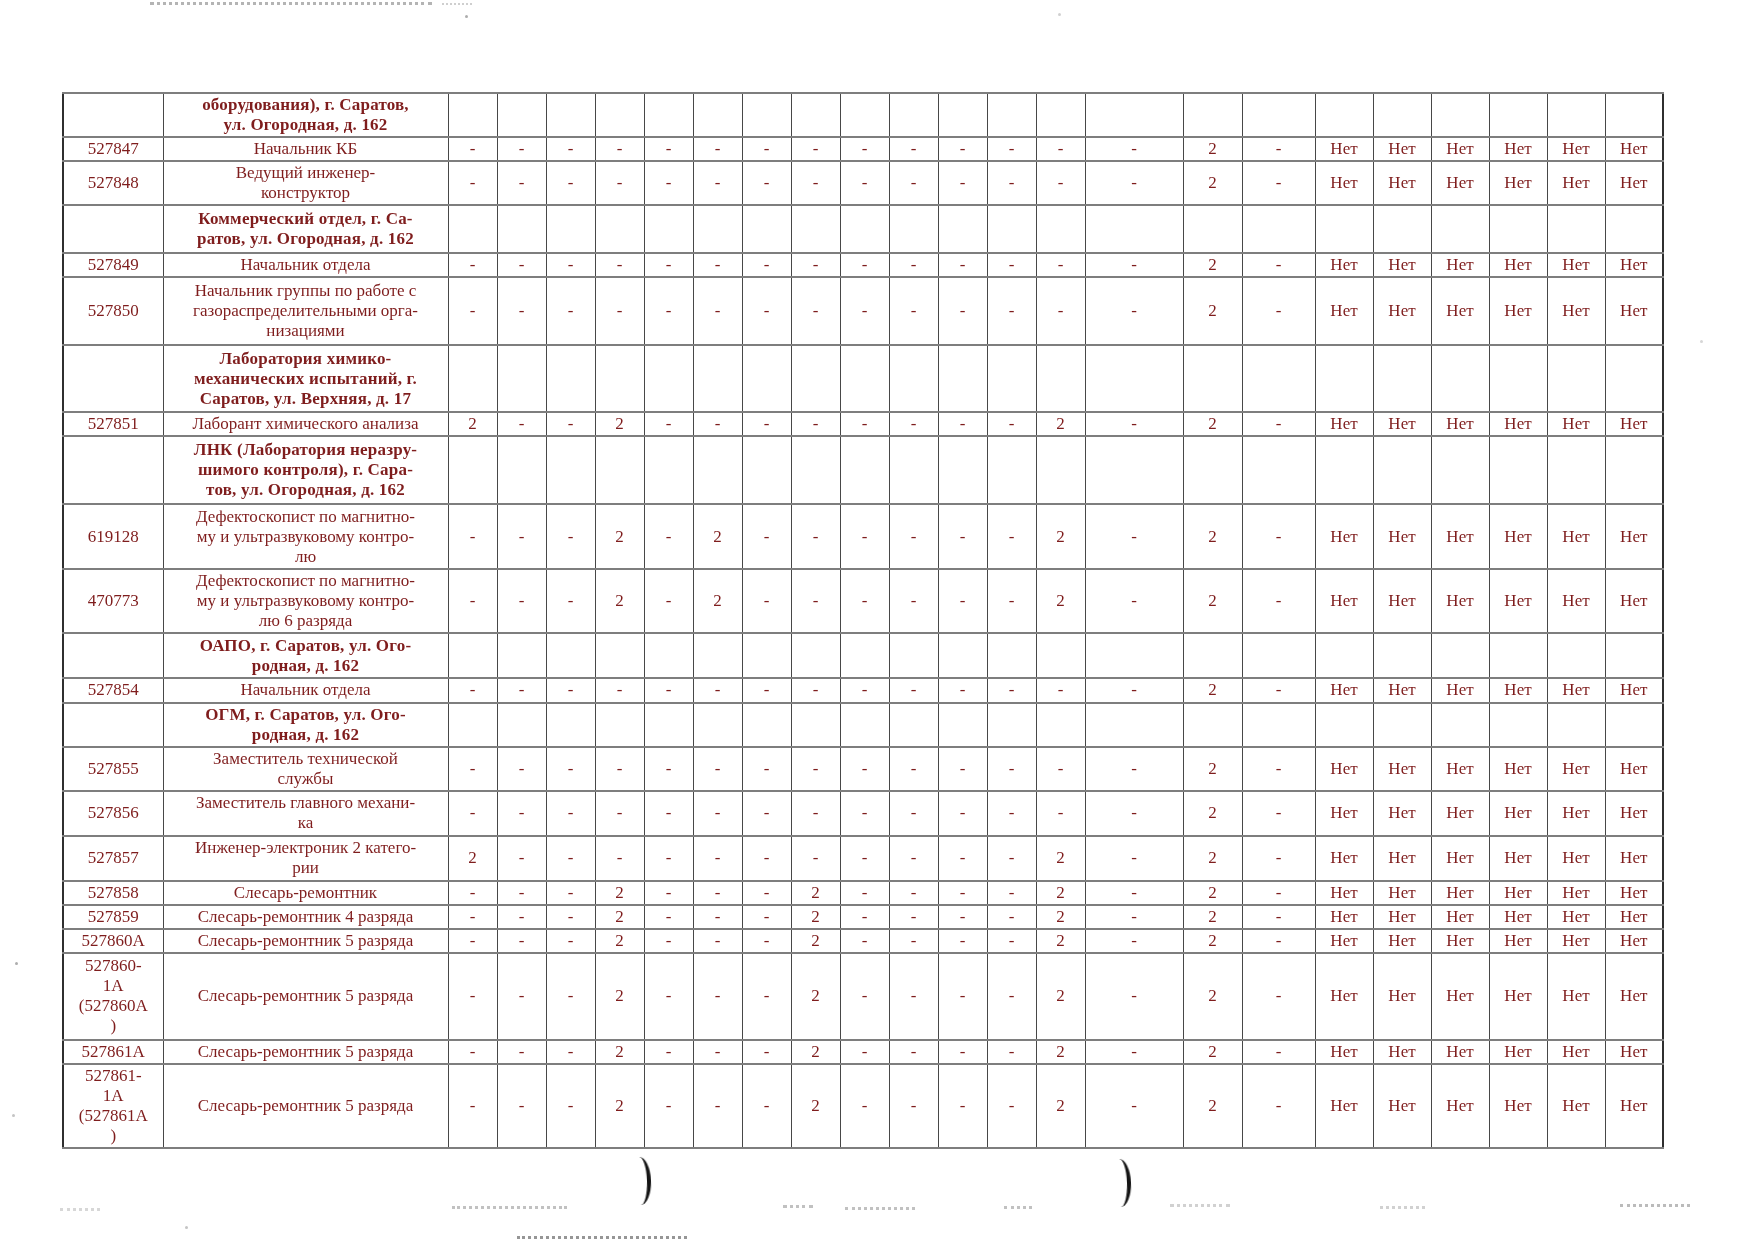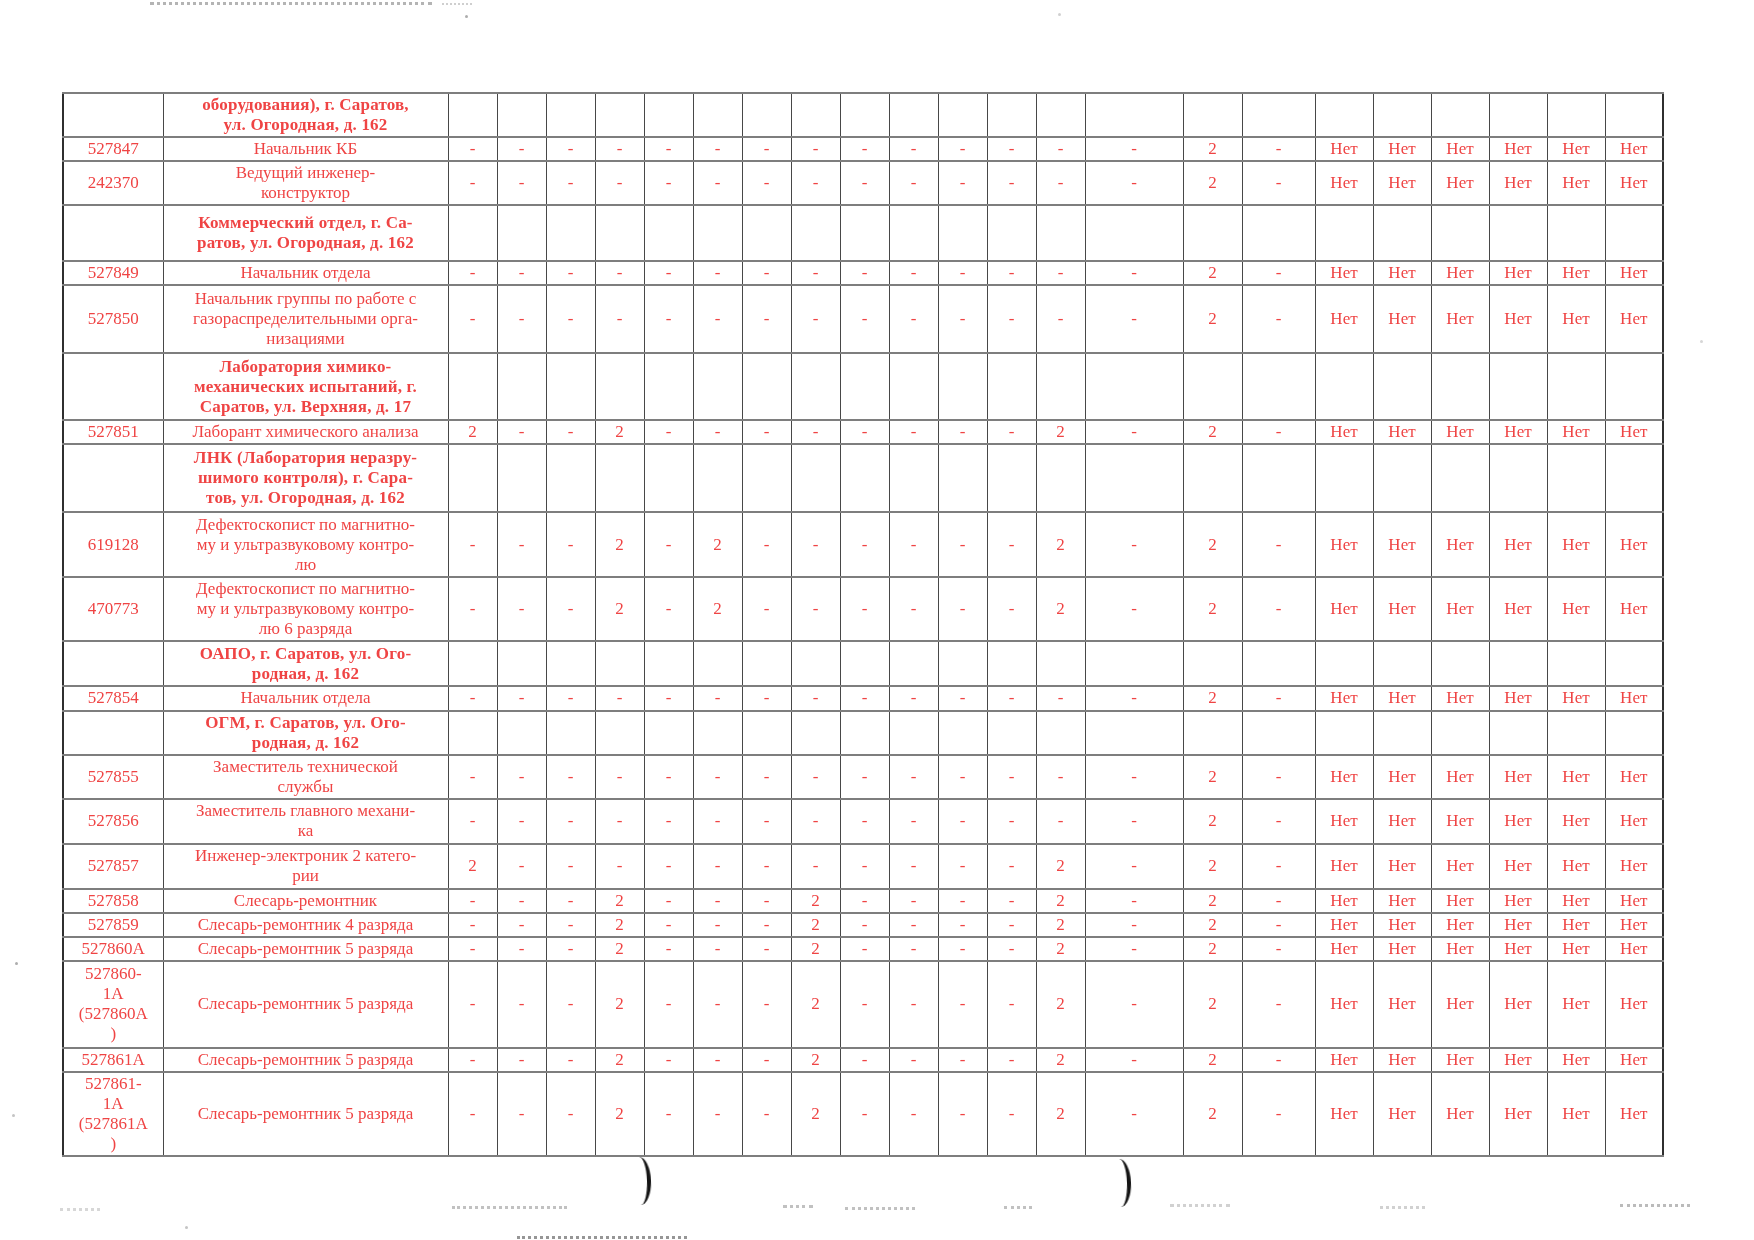--- a/index.html
+++ b/index.html
@@ -2,21 +2,21 @@
 <html><head>
 <meta charset="utf-8">
 <style>
   html,body{margin:0;padding:0;background:#e8e8e8;}
   .page{
     position:relative;
     width:1754px;height:1240px;
     background:#ffffff;
     overflow:hidden;
     font-family:"Liberation Serif","DejaVu Serif",serif;
-    color:#ef4444;
+    color:#7f1d1d;
   }
   table.staff{
     position:absolute;left:62px;top:92px;
     border-collapse:collapse;table-layout:fixed;
     width:1600px;
   }
   table.staff td{
     border:1.6px solid #474747;
     text-align:center;vertical-align:middle;
     font-size:17px;line-height:1.18;
@@ -133,21 +133,21 @@
           <td class="c-val">2</td>
           <td class="c-val">-</td>
           <td class="c-val">Нет</td>
           <td class="c-val">Нет</td>
           <td class="c-val">Нет</td>
           <td class="c-val">Нет</td>
           <td class="c-val">Нет</td>
           <td class="c-val">Нет</td>
         </tr>
         <tr style="height: 43px;">
-          <td class="c-id">242370</td>
+          <td class="c-id">527848</td>
           <td class="c-pos">Ведущий инженер-
 конструктор</td>
           <td class="c-val">-</td>
           <td class="c-val">-</td>
           <td class="c-val">-</td>
           <td class="c-val">-</td>
           <td class="c-val">-</td>
           <td class="c-val">-</td>
           <td class="c-val">-</td>
           <td class="c-val">-</td>
@@ -159,21 +159,21 @@
           <td class="c-val">-</td>
           <td class="c-val">2</td>
           <td class="c-val">-</td>
           <td class="c-val">Нет</td>
           <td class="c-val">Нет</td>
           <td class="c-val">Нет</td>
           <td class="c-val">Нет</td>
           <td class="c-val">Нет</td>
           <td class="c-val">Нет</td>
         </tr>
-        <tr style="height: 56px; padding-left: 48px;">
+        <tr style="height: 48px; padding-left: 48px;">
           <td class="c-id"></td>
           <td class="c-pos section">Коммерческий отдел, г. Са-
 ратов, ул. Огородная, д. 162</td>
           <td class="c-val"></td>
           <td class="c-val"></td>
           <td class="c-val"></td>
           <td class="c-val"></td>
           <td class="c-val"></td>
           <td class="c-val"></td>
           <td class="c-val"></td>

